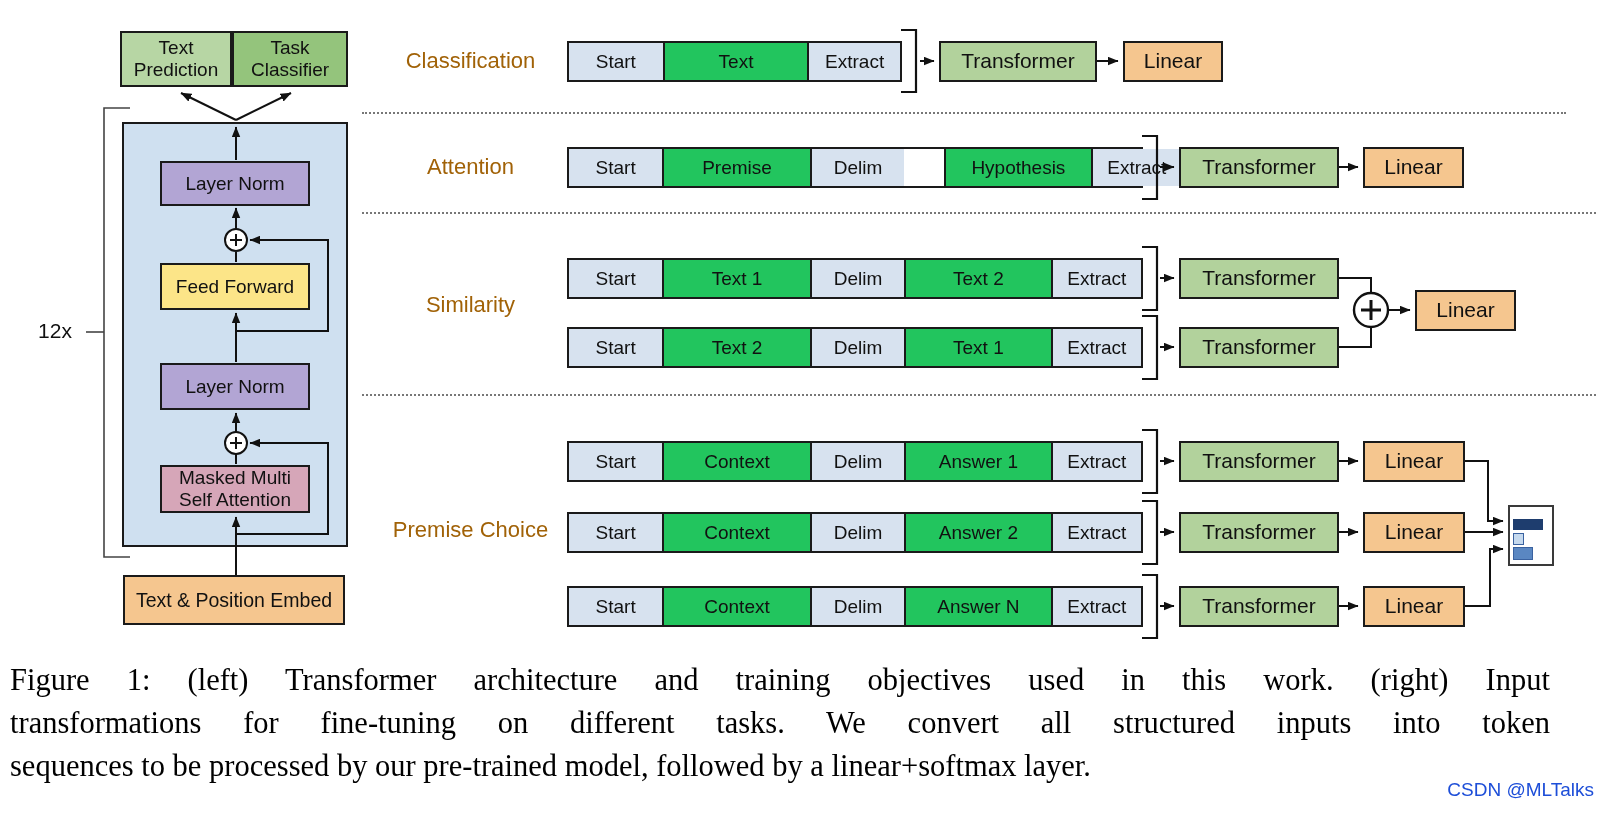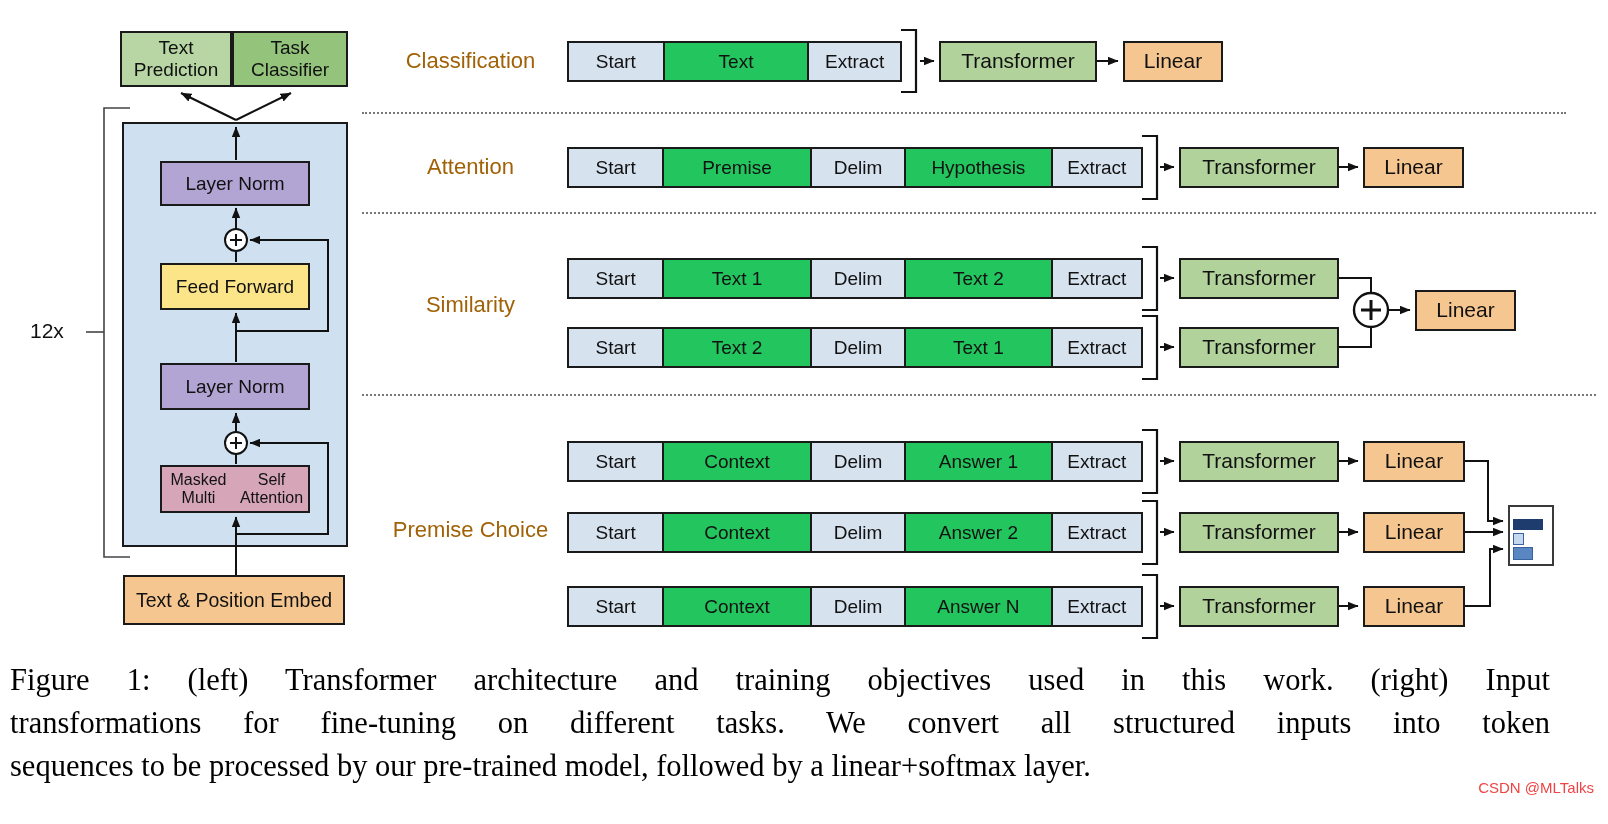--- a/index.html
+++ b/index.html
@@ -16,21 +16,21 @@
   .t-pur{background:#22c55e;}
   .tbox{background:#b2d29c;font-size:21px;}
   .lbox{background:#f5c68f;font-size:21px;}
   .rowlab{position:absolute;left:368px;width:205px;text-align:center;font-size:22px;color:#a16207;}
   .dotted{position:absolute;height:0;border-top:2px dotted #777;}
   .svglayer{position:absolute;left:0;top:0;width:1608px;height:824px;pointer-events:none;}
   .caption{position:absolute;left:10px;top:659px;width:1540px;
            font-family:"Liberation Serif",serif;font-size:30.5px;line-height:42.8px;color:#000;}
   .cap-just{text-align:justify;text-align-last:justify;}
   .bold{font-weight:normal;}
-  .watermark{position:absolute;top:779px;right:14px;font-size:15px;color:#ef4444;}
+  .watermark{position:absolute;top:779px;right:14px;font-size:19px;color:#1d4ed8;}
   .resultbox{position:absolute;left:1508px;top:505px;width:46px;height:61px;
              border:2px solid #3a3a3a;background:#fff;box-sizing:border-box;}
   .rbar{position:absolute;left:3px;}
 </style>
 </head>
 <body>
 
 <div class="stage">
 
   <div class="dotted" style="top:112px;left:362px;width:1204px;"></div>
@@ -48,49 +48,49 @@
 
   <div class="box" style="left:160px;top:161px;width:150px;height:45px;background:#b2a5d4;font-size:19px;">
     <span>Layer Norm</span>
   </div>
   <div class="box" style="left:160px;top:263px;width:150px;height:47px;background:#fce588;font-size:19px;">
     <span>Feed Forward</span>
   </div>
   <div class="box" style="left:160px;top:363px;width:150px;height:47px;background:#b2a5d4;font-size:19px;">
     <span>Layer Norm</span>
   </div>
-  <div class="box" style="left:160px;top:465px;width:150px;height:48px;background:#d6a6b8;font-size:16px;flex-direction:row;">
+  <div class="box" style="left:160px;top:465px;width:150px;height:48px;background:#d6a6b8;font-size:19px;flex-direction:column;">
     <span>Masked Multi</span>
     <span>Self Attention</span>
   </div>
   <div class="box" style="left:123px;top:575px;width:222px;height:50px;background:#f5c68f;font-size:19.5px;">
     <span>Text &amp; Position Embed</span>
   </div>
 
-  <div class="abs" style="left:30px;top:319px;width:50px;text-align:left;font-size:21px;">12x</div>
+  <div class="abs" style="left:30px;top:319px;width:50px;text-align:center;font-size:21px;">12x</div>
 
   <div class="rowlab" style="top:48px;">Classification</div>
   <div class="bar" style="left:567px;top:41px;width:335px;">
     <span class="tok t-blue" style="flex:0 0 28.3%;">Start</span>
     <span class="tok t-pur" style="flex:0 0 43.7%;">Text</span>
     <span class="tok t-blue" style="flex:0 0 28.0%;">Extract</span>
   </div>
   <div class="box tbox" style="left:939px;top:41px;width:158px;height:41px;">
     <span>Transformer</span>
   </div>
   <div class="box lbox" style="left:1123px;top:41px;width:100px;height:41px;">
     <span>Linear</span>
   </div>
 
   <div class="rowlab" style="top:154px;">Attention</div>
   <div class="bar" style="left:567px;top:147px;width:576px;">
     <span class="tok t-blue" style="flex:0 0 16.3%;">Start</span>
     <span class="tok t-pur" style="flex:0 0 25.8%;">Premise</span>
     <span class="tok t-blue" style="flex:0 0 16.5%;">Delim</span>
-    <span class="tok t-pur" style="flex:0 0 25.6%;">Hypothesis</span>
+    <span class="tok t-pur" style="flex:0 0 25.6%;margin-left:40px;">Hypothesis</span>
     <span class="tok t-blue" style="flex:0 0 15.8%;">Extract</span>
   </div>
   <div class="box tbox" style="left:1179px;top:147px;width:160px;height:41px;">
     <span>Transformer</span>
   </div>
   <div class="box lbox" style="left:1363px;top:147px;width:101px;height:41px;">
     <span>Linear</span>
   </div>
 
   <div class="rowlab" style="top:292px;">Similarity</div>

